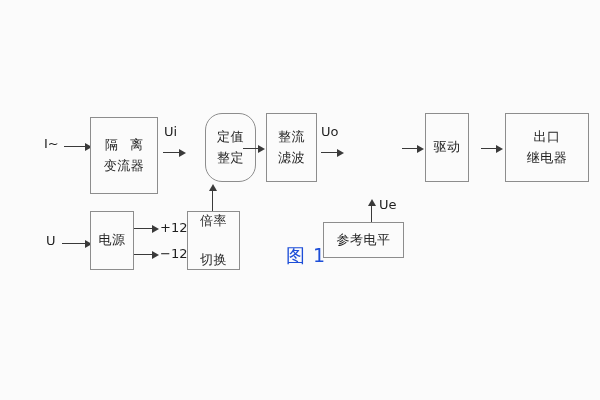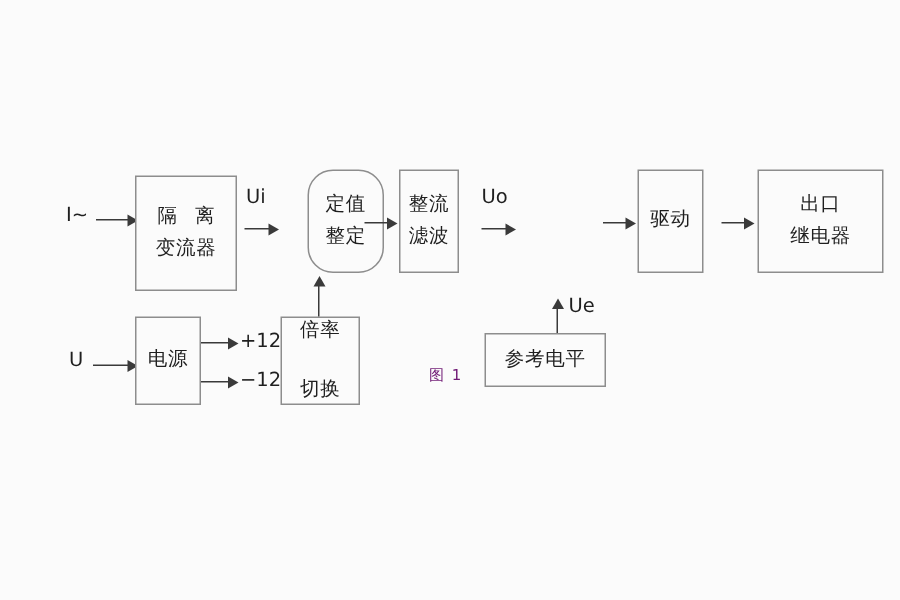--- a/index.html
+++ b/index.html
@@ -69,22 +69,22 @@
   .arrow-u {
     position: absolute;
     width: 0;
     height: 0;
     border-left: 4px solid transparent;
     border-right: 4px solid transparent;
     border-bottom: 7px solid #3a3a3a;
   }
   .caption {
     position: absolute;
-    font-size: 10px;
-    color: #701a75;
+    font-size: 19px;
+    color: #1d4ed8;
     letter-spacing: 1px;
     white-space: nowrap;
   }
 </style>
 </head>
 <body>
 
 <div id="diagram">
 
   <div class="label" style="left:44px; top:136px;">I~</div>
@@ -105,21 +105,21 @@
   <div class="arrow-r" style="left:179px; top:149px;"></div>
 
   <div class="node" style="left:205px; top:113px; width:51px; height:69px;border-radius:17px;">
     <span class="ln">定值</span>
     <span class="ln">整定</span>
   </div>
 
   <div class="hline" style="left:243px; top:148px; width:16px;"></div>
   <div class="arrow-r" style="left:258px; top:145px;"></div>
 
-  <div class="node" style="left:266px; top:113px; width:40px; height:69px;">
+  <div class="node" style="left:266px; top:113px; width:51px; height:69px;">
     <span class="ln">整流</span>
     <span class="ln">滤波</span>
   </div>
 
   <div class="label" style="left:321px; top:124px;">Uo</div>
   <div class="hline" style="left:321px; top:152px; width:17px;"></div>
   <div class="arrow-r" style="left:337px; top:149px;"></div>
 
 
   <div class="hline" style="left:402px; top:148px; width:16px;"></div>

